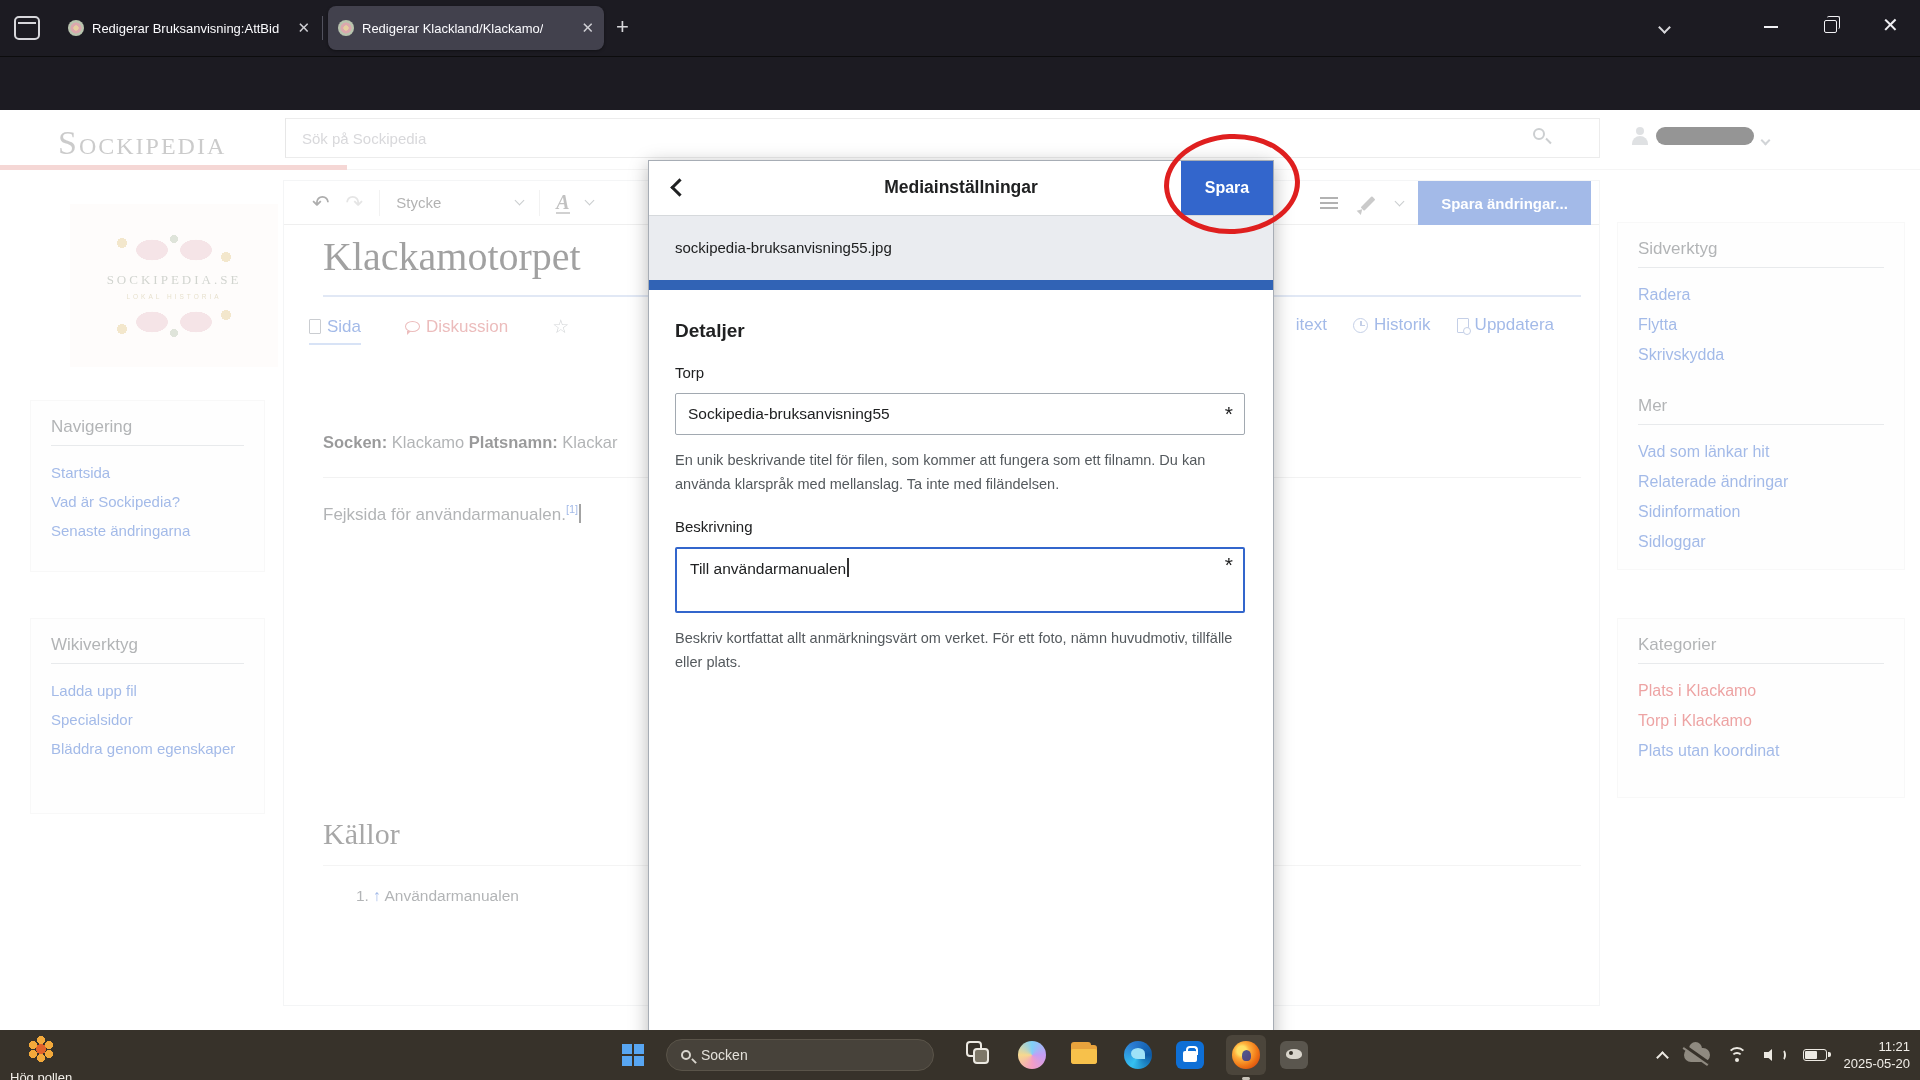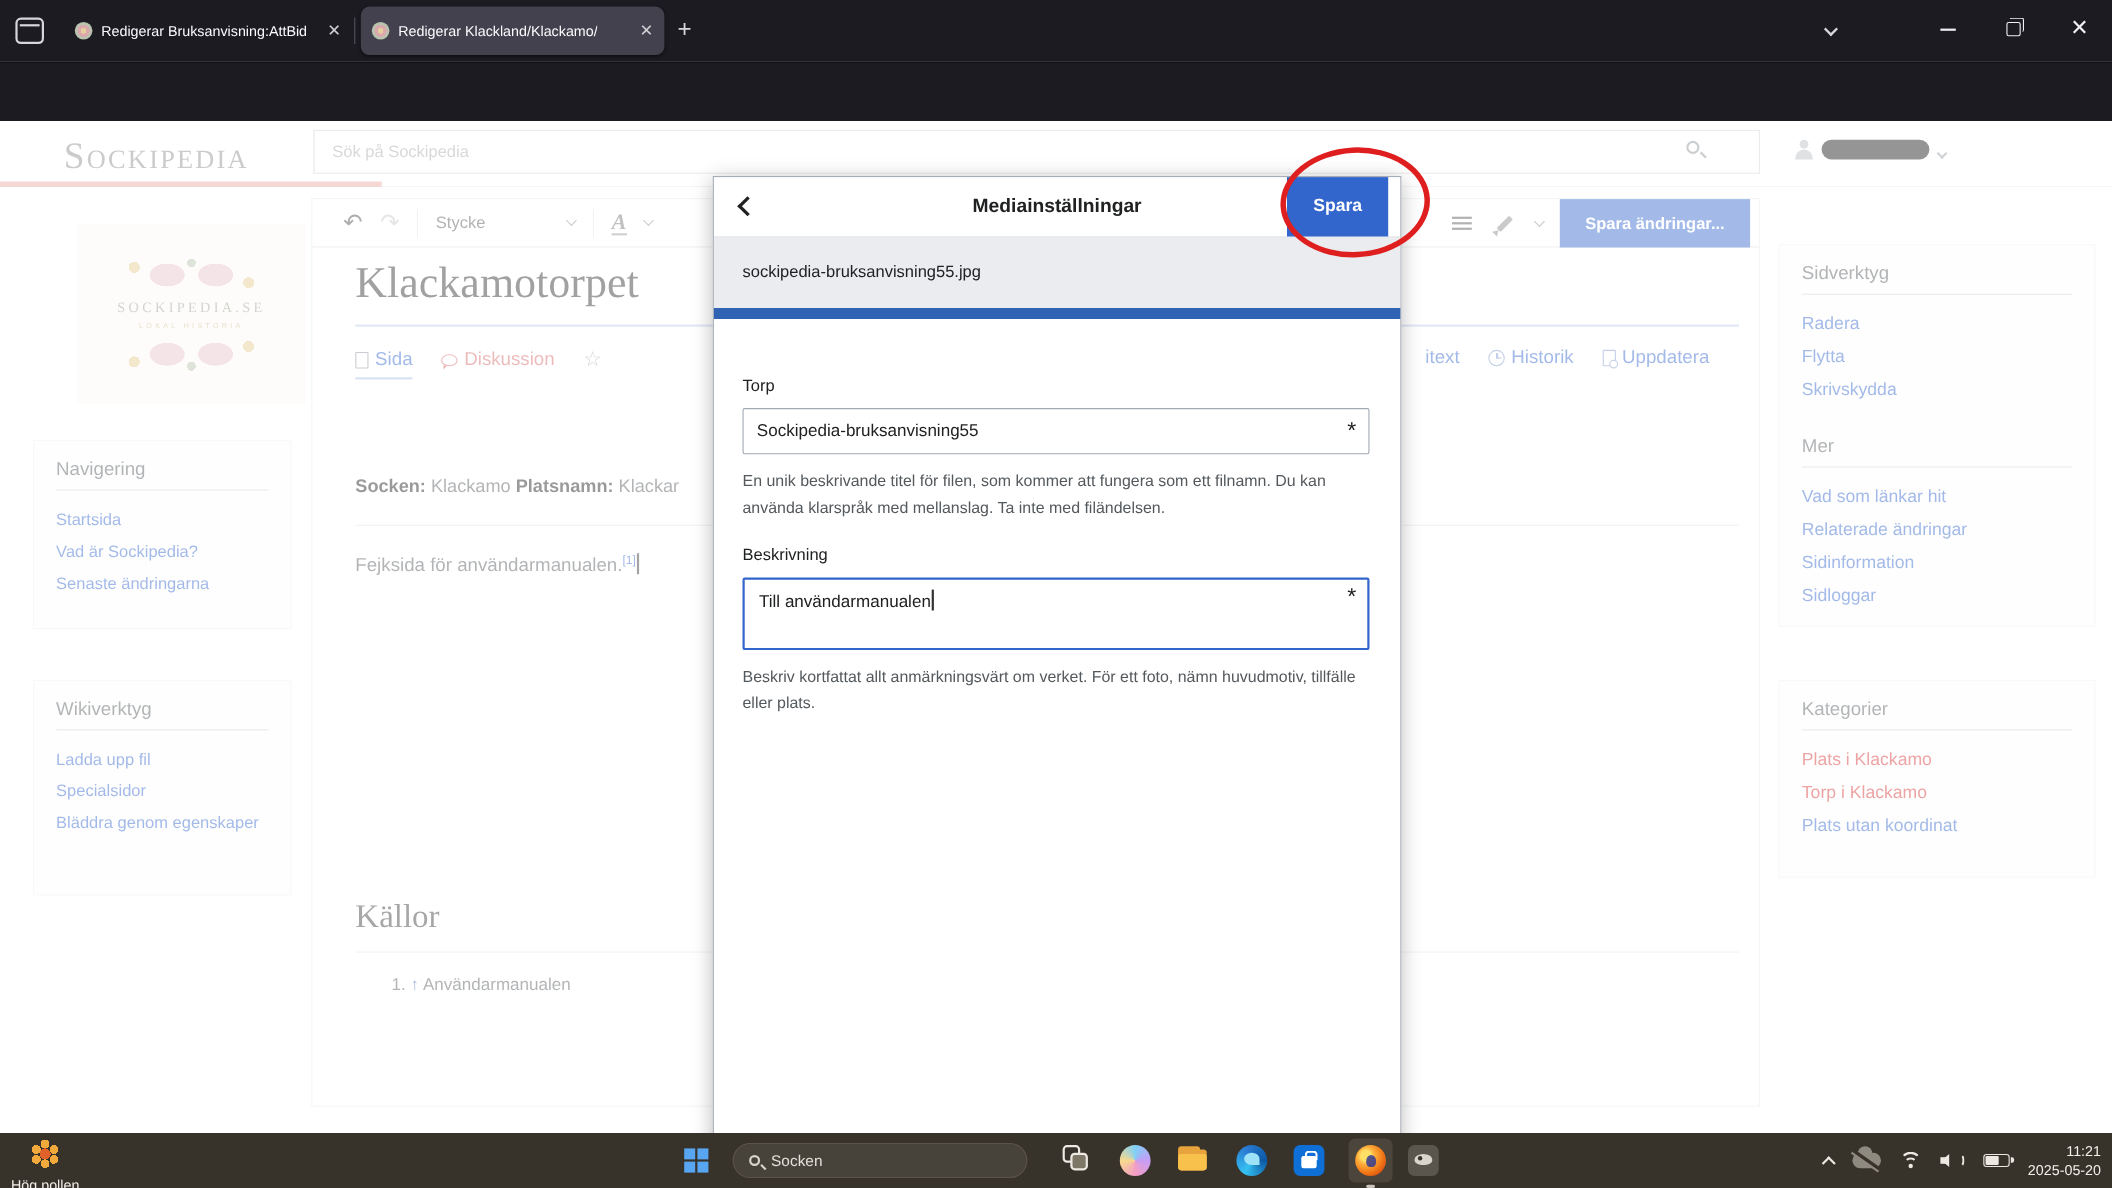--- a/index.html
+++ b/index.html
@@ -101,21 +101,21 @@
   .t-list { width:18px; height:12px; border-top:2px solid #555; border-bottom:2px solid #555; position:relative; }
   .t-list::before { content:""; position:absolute; left:0; top:3px; width:18px; height:2px; background:#555; }
   .t-pencil { width:18px; height:18px; position:relative; }
   .t-pencil::before { content:""; position:absolute; left:2px; top:7px; width:16px; height:5px; background:#808archive0a0; background:#8a8a8a; transform:rotate(-45deg); border-radius:1px; }
   .t-pencil::after { content:""; position:absolute; left:0; top:14px; border-left:5px solid #8a8a8a; border-top:3px solid transparent; border-bottom:3px solid transparent; transform:rotate(-45deg); }
   #ve-save { position:absolute; right:8px; top:0; width:173px; height:44px; background:#3366cc; color:#fff; font-weight:bold; font-size:15px; border:none; }
 
   #pg-title { position:absolute; left:39px; top:52px; font-family:"Liberation Serif", serif; font-size:40px; color:#2f2f2f; }
   #title-rule { position:absolute; left:39px; top:114px; width:1258px; height:2px; background:#bcCCe8; background:#bccce8; }
 
-  #pg-tabs { position:absolute; left:39px; top:134px; display:flex; align-items:center; gap:26px; font-size:17px; }
+  #pg-tabs { position:absolute; left:25px; top:134px; display:flex; align-items:center; gap:44px; font-size:17px; }
   .pt-page { color:#3366cc; display:flex; gap:6px; align-items:center; border-bottom:2px solid #a9c0ea; padding-bottom:6px; }
   .pt-talk { color:#d46a6a; display:flex; gap:6px; align-items:center; padding-bottom:8px; }
   .pt-star { color:#9aa0a6; font-size:19px; padding-bottom:8px; }
   .i-page { width:12px; height:15px; border:1.6px solid #8a9099; border-radius:1px; position:relative; }
   .i-bubble { width:15px; height:11px; border:1.6px solid #d46a6a; border-radius:50%; position:relative; }
   .i-bubble::after { content:""; position:absolute; left:1px; bottom:-4px; border-left:4px solid #d46a6a; border-bottom:4px solid transparent; }
   #pg-tabs-right { position:absolute; right:45px; top:134px; display:flex; align-items:center; gap:26px; font-size:17px; color:#3366cc; }
   .i-clock { width:15px; height:15px; border:1.7px solid #7d96c9; border-radius:50%; position:relative; display:inline-block; }
   .i-clock::before { content:""; position:absolute; left:6px; top:2px; width:1.7px; height:5px; background:#7d96c9; }
   .i-clock::after { content:""; position:absolute; left:6px; top:6px; width:5px; height:1.7px; background:#7d96c9; }
@@ -144,21 +144,21 @@
   .rs-gap { height:26px; }
 
   
   #dim { left:0; top:110px; width:1920px; height:920px; background:rgba(255,255,255,0.55); z-index:5; }
 
   
   #modal { left:648px; top:160px; width:626px; height:940px; background:#fff; border:1px solid #a7adb5; box-shadow:0 4px 18px rgba(0,0,0,.28); z-index:10; }
   #m-head { position:absolute; left:0; top:0; width:100%; height:55px; border-bottom:1px solid #d6d9dc; }
   #m-back { position:absolute; left:24px; top:20px; width:13px; height:13px; border-left:3px solid #202122; border-bottom:3px solid #202122; transform:rotate(45deg); }
   #m-title { position:absolute; left:0; top:16px; width:100%; text-align:center; font-size:17.5px; font-weight:bold; color:#202122; }
-  #m-save { position:absolute; right:11px; top:0; width:92px; height:54px; background:#36c; background:#3366cc; color:#fff; font-weight:bold; font-size:16px; border:none; z-index:11;text-align:center; }
+  #m-save { position:absolute; right:0; top:0; width:92px; height:54px; background:#36c; background:#3366cc; color:#fff; font-weight:bold; font-size:16px; border:none; z-index:11;text-align:center; }
   #m-filerow { position:absolute; left:0; top:55px; width:100%; height:64px; background:#eaecf0; font-size:15px; color:#202122; line-height:64px; padding-left:26px; }
   #m-progress { position:absolute; left:0; top:119px; width:100%; height:10px; background:#3163b5; }
   #m-body { position:absolute; left:0; top:129px; width:100%; padding:30px 28px 0 26px; }
   #m-details { font-size:19px; font-weight:bold; color:#202122; }
   .m-label { font-size:15px; color:#202122; margin-top:22px; }
   .m-fieldwrap { position:relative; margin-top:12px; }
   #m-name { width:100%; height:42px; border:1px solid #a2a9b1; border-radius:2px; font-size:15.5px; color:#202122; padding:0 34px 0 12px; font-family:"Liberation Sans", sans-serif; }
   .m-req { position:absolute; right:12px; top:9px; font-size:21px; color:#202122; }
   .m-help { margin-top:13px; font-size:14.5px; color:#54595d; line-height:24px; max-width:575px; }
   #m-desc { width:100%; height:66px; border:2px solid #3366cc; border-radius:2px; padding:9px 34px 0 13px; font-size:15.5px; color:#202122; }
@@ -390,20 +390,21 @@
 
 <div id="modal" class="abs">
   <div id="m-head">
     <div id="m-back"></div>
     <div id="m-title">Mediainställningar</div>
     <button id="m-save">Spara</button>
   </div>
   <div id="m-filerow">sockipedia-bruksanvisning55.jpg</div>
   <div id="m-progress"></div>
   <div id="m-body">
+    <div id="m-details">Detaljer</div>
     <div class="m-label">Torp</div>
     <div class="m-fieldwrap">
       <input id="m-name" value="Sockipedia-bruksanvisning55" style="">
       <span class="m-req">*</span>
     </div>
     <div class="m-help">En unik beskrivande titel för filen, som kommer att fungera som ett filnamn. Du kan använda klarspråk med mellanslag. Ta inte med filändelsen.</div>
     <div class="m-label">Beskrivning</div>
     <div class="m-fieldwrap">
       <div id="m-desc">
         <span>Till användarmanualen</span><span class="caret"></span>

